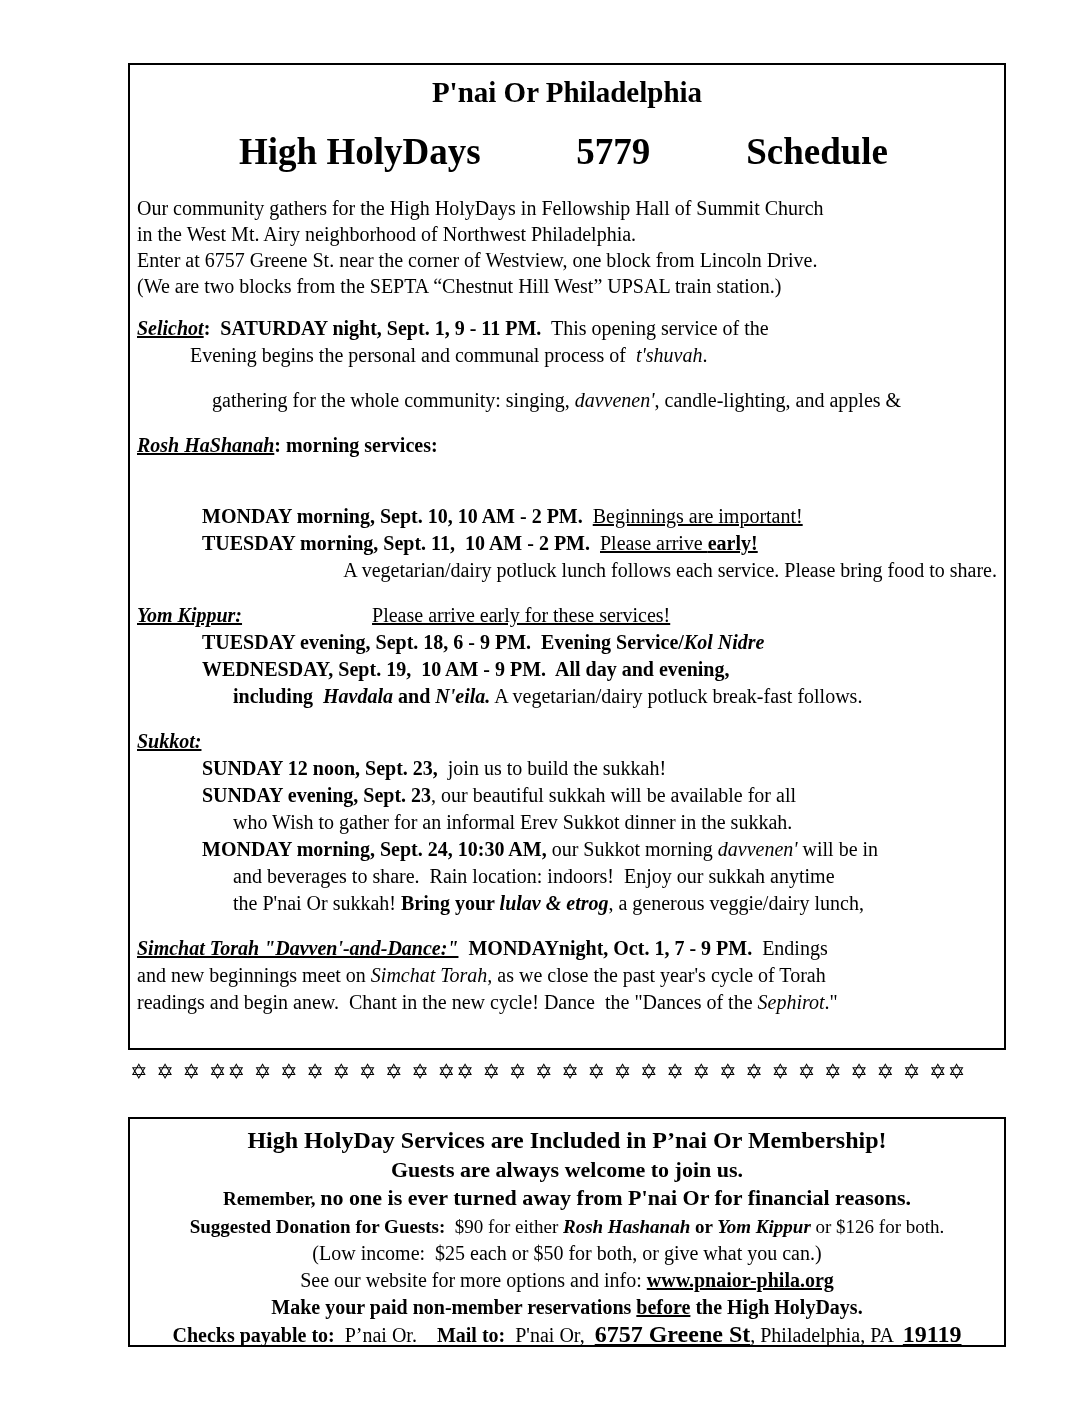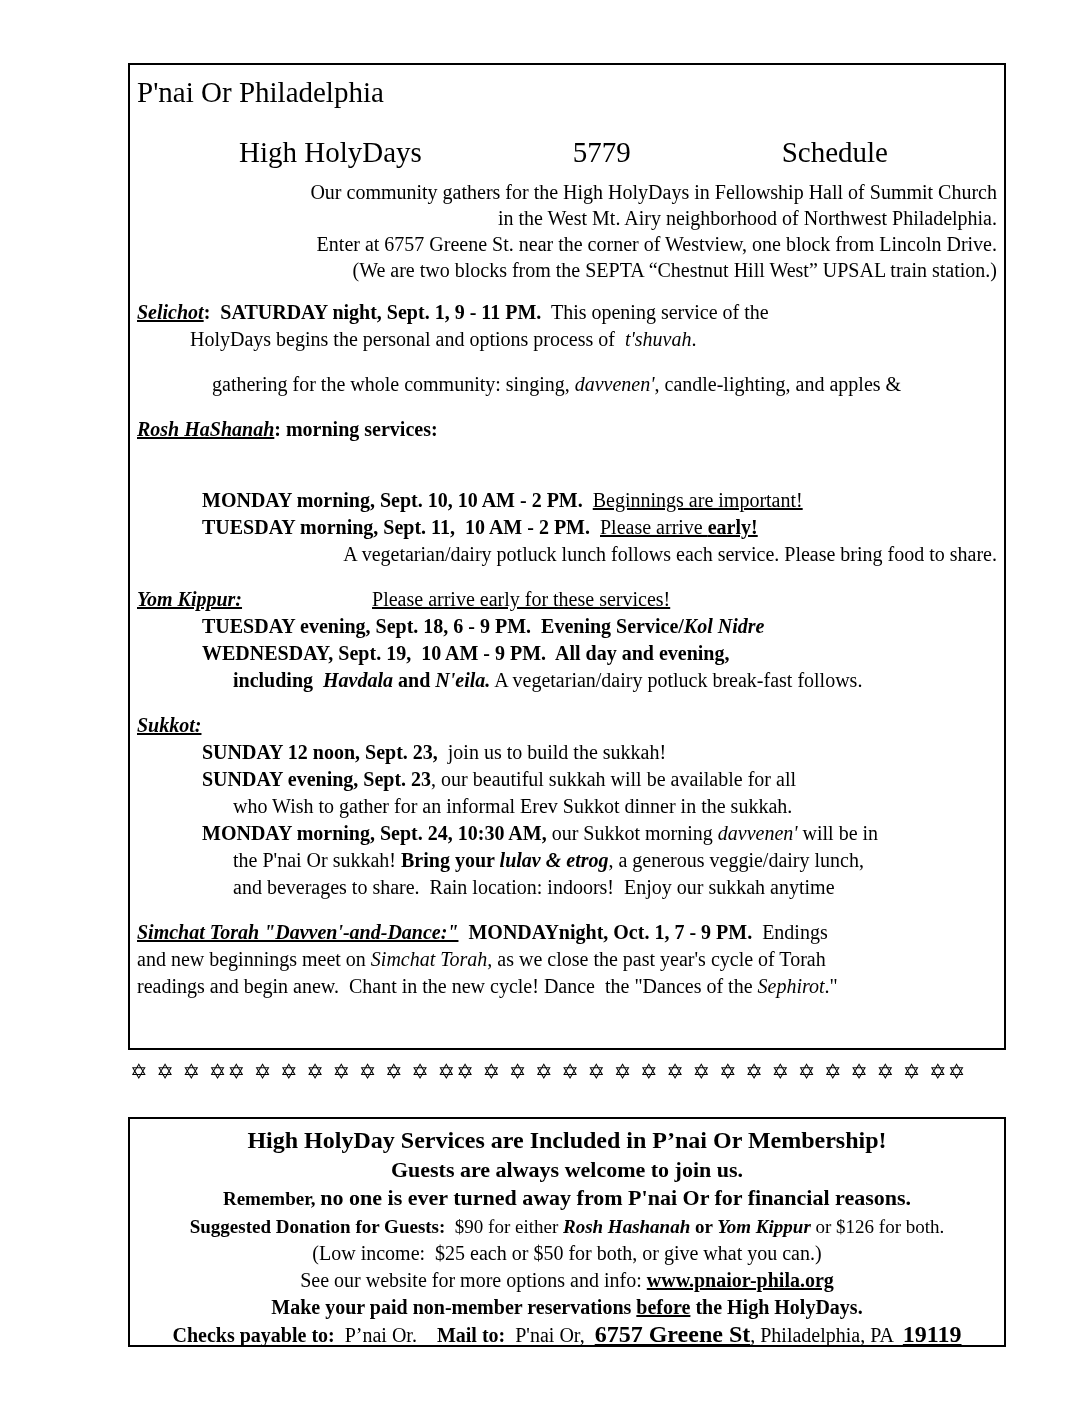--- a/index.html
+++ b/index.html
@@ -12,30 +12,30 @@
     color:#000000;
   }
   .schedule-box {
     position:absolute; left:128px; top:63px;
     width:878px; height:987px;
     border:2px solid #000000;
     overflow:hidden;
   }
   .box-inner { padding:8px 7px 6px 7px; }
   .doc-title {
-    font-weight:normal;
+    text-align:center; font-weight:bold;
     font-size:29px; line-height:34px; margin-top:2px;
   }
   .subtitle-row {
     display:flex; justify-content:space-between; align-items:baseline;
-    font-weight:normal; font-size:29px; line-height:30px;
+    font-weight:bold; font-size:37px; line-height:30px;
     margin-top:28px; padding-left:102px; padding-right:109px;
   }
   .intro {
-    margin-top:12px; text-align:right;
+    margin-top:28px; text-align:left;
     font-size:20px; line-height:26px;
   }
   .body-text { margin-top:16px; font-size:20px; line-height:27px; }
   .line { white-space:pre-wrap; }
   .blank { height:18px; }
   .sb { font-weight:bold; }
   .si { font-style:italic; }
   .su { text-decoration:underline; }
   .stars {
     position:absolute; left:130px; top:1058px; width:880px;
@@ -69,41 +69,41 @@
         <span>Schedule</span>
       </div>
       <div class="intro">
           <div class="line"><span>Our community gathers for the High HolyDays in Fellowship Hall of Summit Church</span></div>
           <div class="line"><span>in the West Mt. Airy neighborhood of Northwest Philadelphia.</span></div>
           <div class="line"><span>Enter at 6757 Greene St. near the corner of Westview, one block from Lincoln Drive.</span></div>
           <div class="line"><span>(We are two blocks from the SEPTA “Chestnut Hill West” UPSAL train station.)</span></div>
         </div>
       <div class="body-text">
           <div class="line"><span class="sb si su">Selichot</span><span class="sb">:  SATURDAY night, Sept. 1, 9 - 11 PM.</span><span>  This opening service of the</span></div>
-          <div class="line" style="padding-left: 53px;"><span>HolyDays begins the personal and options process of  </span><span class="si">t'shuvah</span><span>.</span></div>
+          <div class="line" style="padding-left: 53px;"><span>Evening begins the personal and communal process of  </span><span class="si">t'shuvah</span><span>.</span></div>
           <div class="blank"></div>
           <div class="line" style="padding-left: 75px;"><span>gathering for the whole community: singing, </span><span class="si">davvenen'</span><span>, candle-lighting, and apples &amp;</span></div>
           <div class="blank"></div>
           <div class="line"><span class="sb si su">Rosh HaShanah</span><span class="sb">: morning services:</span></div>
           <div class="line" style="padding-left: 65px; margin-top: 44px;"><span class="sb">MONDAY morning, Sept. 10, 10 AM - 2 PM.</span><span>  </span><span class="su">Beginnings are important!</span></div>
           <div class="line" style="padding-left: 65px;"><span class="sb">TUESDAY morning, Sept. 11,  10 AM - 2 PM.</span><span>  </span><span class="su">Please arrive </span><span class="sb su">early!</span></div>
           <div class="line" style="padding-left: 96px; text-align: right;"><span>A vegetarian/dairy potluck lunch follows each service. Please bring food to share.</span></div>
           <div class="blank"></div>
           <div class="line"><span class="sb si su">Yom Kippur:</span><span class="su" style="margin-left: 130px;">Please arrive early for these services!</span></div>
           <div class="line" style="padding-left: 65px;"><span class="sb">TUESDAY evening, Sept. 18, 6 - 9 PM.  Evening Service/</span><span class="sb si">Kol Nidre</span></div>
           <div class="line" style="padding-left: 65px;"><span class="sb">WEDNESDAY, Sept. 19,  10 AM - 9 PM.  All day and evening,</span></div>
           <div class="line" style="padding-left: 96px;"><span class="sb">including  </span><span class="sb si">Havdala</span><span class="sb"> and </span><span class="sb si">N'eila.</span><span> A vegetarian/dairy potluck break-fast follows.</span></div>
           <div class="blank"></div>
           <div class="line"><span class="sb si su">Sukkot:</span></div>
           <div class="line" style="padding-left: 65px;"><span class="sb">SUNDAY 12 noon, Sept. 23,</span><span>  join us to build the sukkah!</span></div>
           <div class="line" style="padding-left: 65px;"><span class="sb">SUNDAY evening, Sept. 23</span><span>, our beautiful sukkah will be available for all</span></div>
           <div class="line" style="padding-left: 96px;"><span>who Wish to gather for an informal Erev Sukkot dinner in the sukkah.</span></div>
           <div class="line" style="padding-left: 65px;"><span class="sb">MONDAY morning, Sept. 24, 10:30 AM,</span><span> our Sukkot morning </span><span class="si">davvenen'</span><span> will be in</span></div>
+          <div class="line" style="padding-left: 96px;"><span>and beverages to share.  Rain location: indoors!  Enjoy our sukkah anytime</span></div>
           <div class="line" style="padding-left: 96px;"><span>the P'nai Or sukkah! </span><span class="sb">Bring your </span><span class="sb si">lulav &amp; etrog</span><span>, a generous veggie/dairy lunch,</span></div>
-          <div class="line" style="padding-left: 96px;"><span>and beverages to share.  Rain location: indoors!  Enjoy our sukkah anytime</span></div>
           <div class="blank"></div>
           <div class="line"><span class="sb si su">Simchat Torah "Davven'-and-Dance:"</span><span class="sb">  MONDAYnight, Oct. 1, 7 - 9 PM.</span><span>  Endings</span></div>
           <div class="line"><span>and new beginnings meet on </span><span class="si">Simchat Torah,</span><span> as we close the past year's cycle of Torah</span></div>
           <div class="line"><span>readings and begin anew.  Chant in the new cycle! Dance  the "Dances of the </span><span class="si">Sephirot</span><span>."</span></div>
         </div>
     </div>
   </div>
 
   <div class="stars">✡ ✡ ✡ ✡✡ ✡ ✡ ✡ ✡ ✡ ✡ ✡ ✡✡ ✡ ✡ ✡ ✡ ✡ ✡ ✡ ✡ ✡ ✡ ✡ ✡ ✡ ✡ ✡ ✡ ✡ ✡✡</div>
 

